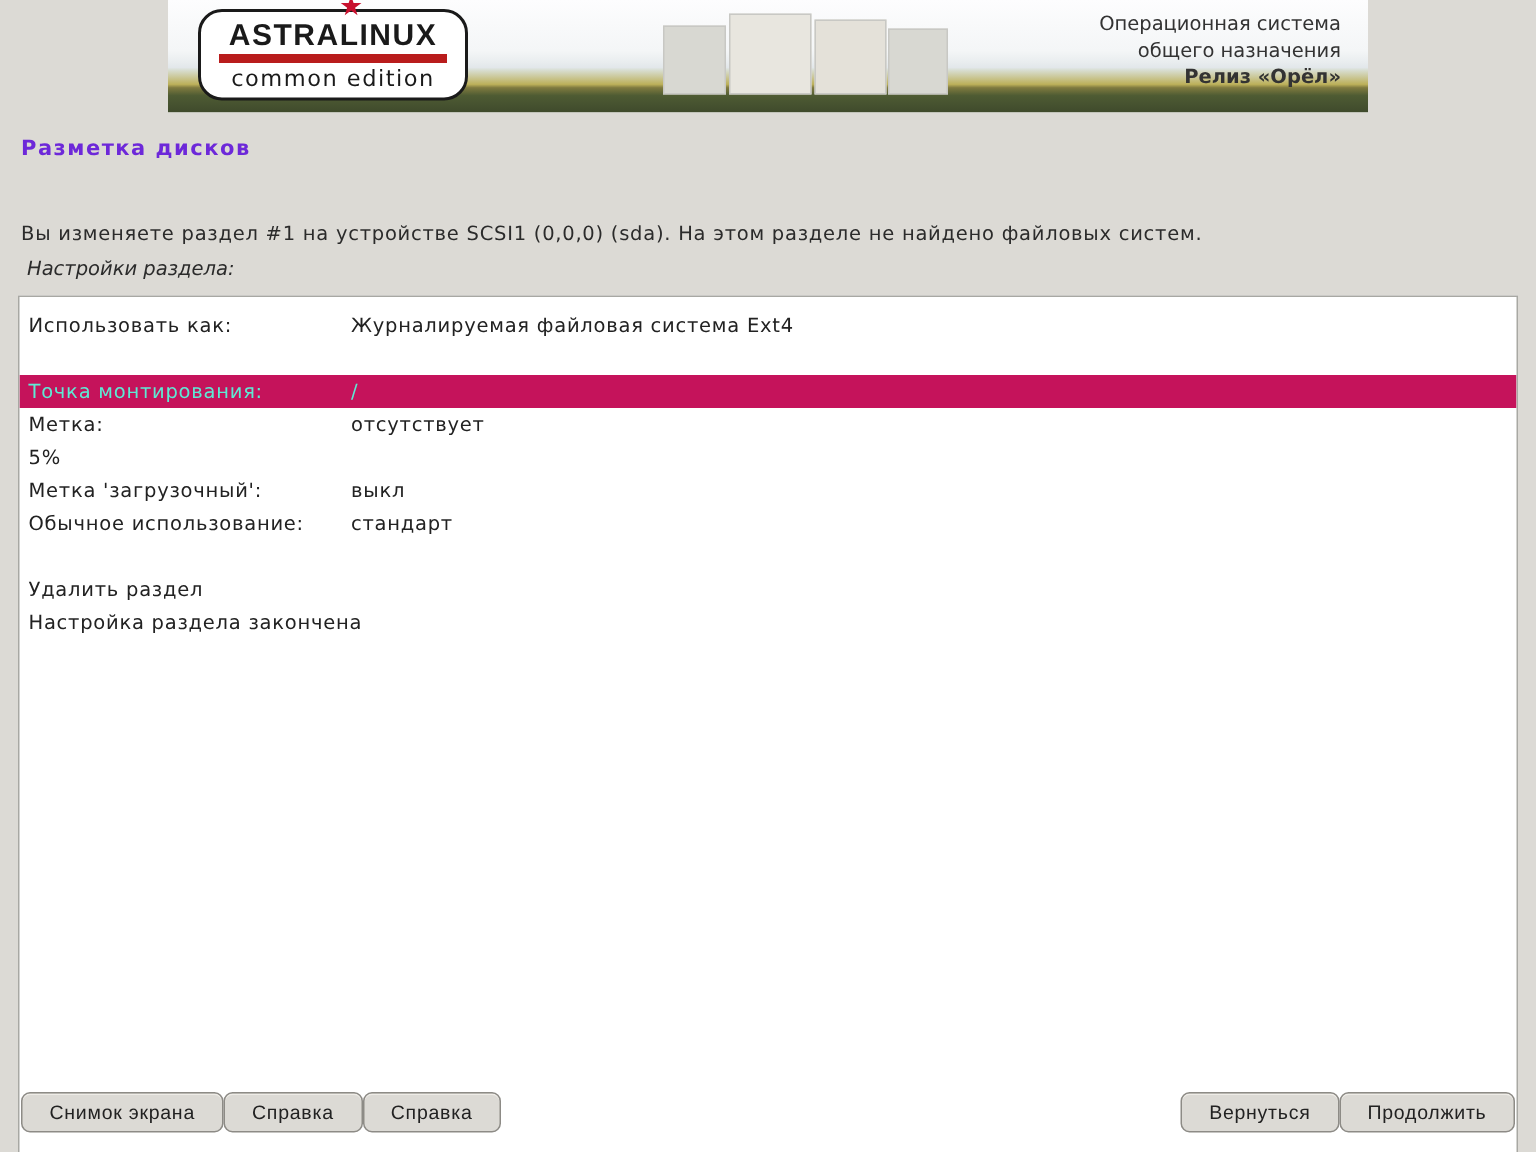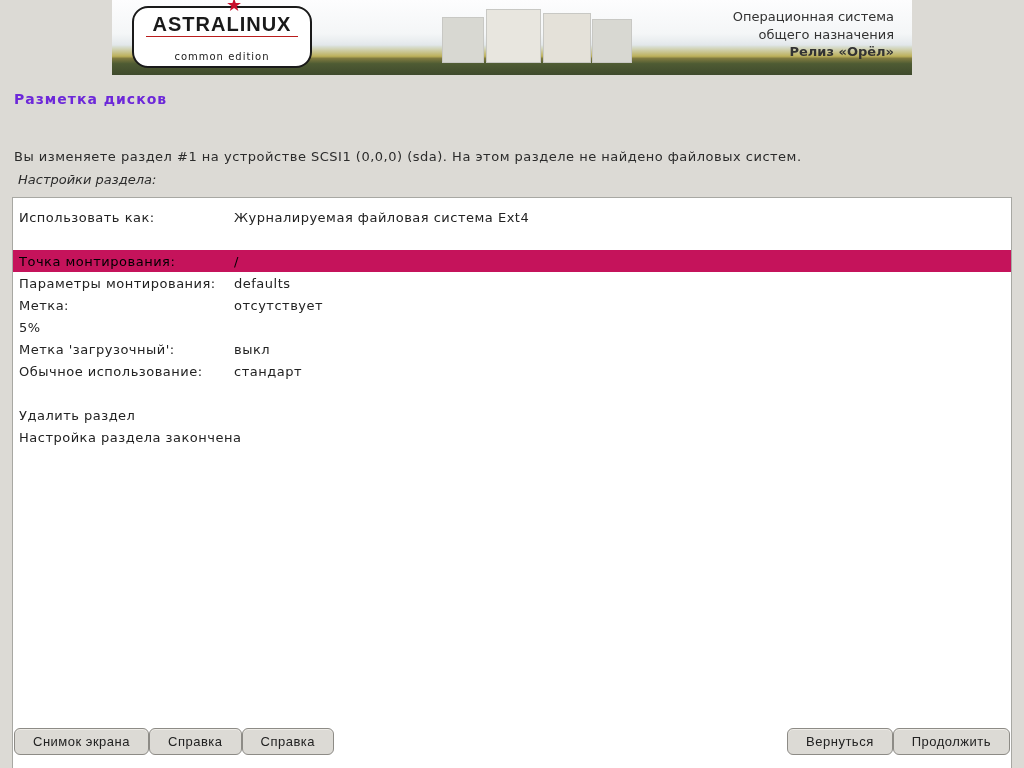--- a/index.html
+++ b/index.html
@@ -44,25 +44,25 @@
   }
   .logo-title {
     font-family: Arial, sans-serif;
     font-weight: 700;
     font-size: 20px;
     letter-spacing: 1px;
     color: #1a1a1a;
     line-height: 1;
   }
   .logo-sub {
-    font-size: 10px;
+    font-size: 15px;
     letter-spacing: 1px;
-    border-top: 1px solid #b91c1c;
+    border-top: 6px solid #b91c1c;
     margin-top: 2px;
-    padding-top: 14px;
+    padding-top: 1px;
     color:#1a1a1a;
   }
   .logo-star {
     position: absolute;
     top: -12px;
     left: 92px;
     color: #c8102e;
     font-size: 18px;
     line-height: 1;
   }
@@ -109,21 +109,21 @@
     align-items: center;
     height: 22px;
     padding: 0 6px;
     font-size: 13px;
     letter-spacing: 0.5px;
   }
   .row .label { width: 215px; white-space: nowrap; }
   .row .value { flex: 1; }
   .row.selected {
     background: #c5135b;
-    color: #000000;
+    color: #5eead4;
   }
   .row.blank { height: 22px; }
   .row.single .label { width: auto; }
   .first { margin-top: 8px; }
 
   .footer {
     position: absolute;
     left: 0; right: 0; bottom: 0;
     height: 50px;
     padding: 10px 14px 0 14px;
@@ -180,24 +180,20 @@
     <div class="value">Журналируемая файловая система Ext4</div>
   </div>
 
   <div class="row blank"></div>
 
   <div class="row selected">
     <div class="label">Точка монтирования:</div>
     <div class="value">/</div>
   </div>
 
-  <div class="row">
-    <div class="label">Параметры монтирования:</div>
-    <div class="value">defaults</div>
-  </div>
 
   <div class="row">
     <div class="label">Метка:</div>
     <div class="value">отсутствует</div>
   </div>
 
   <div class="row">
     <div class="value">5%</div>
   </div>
 

